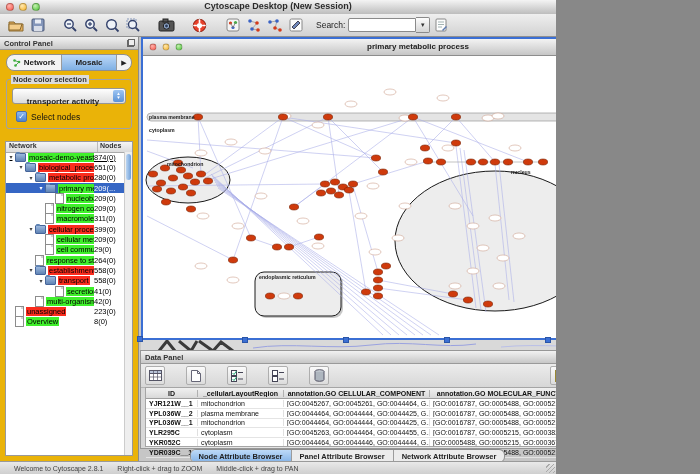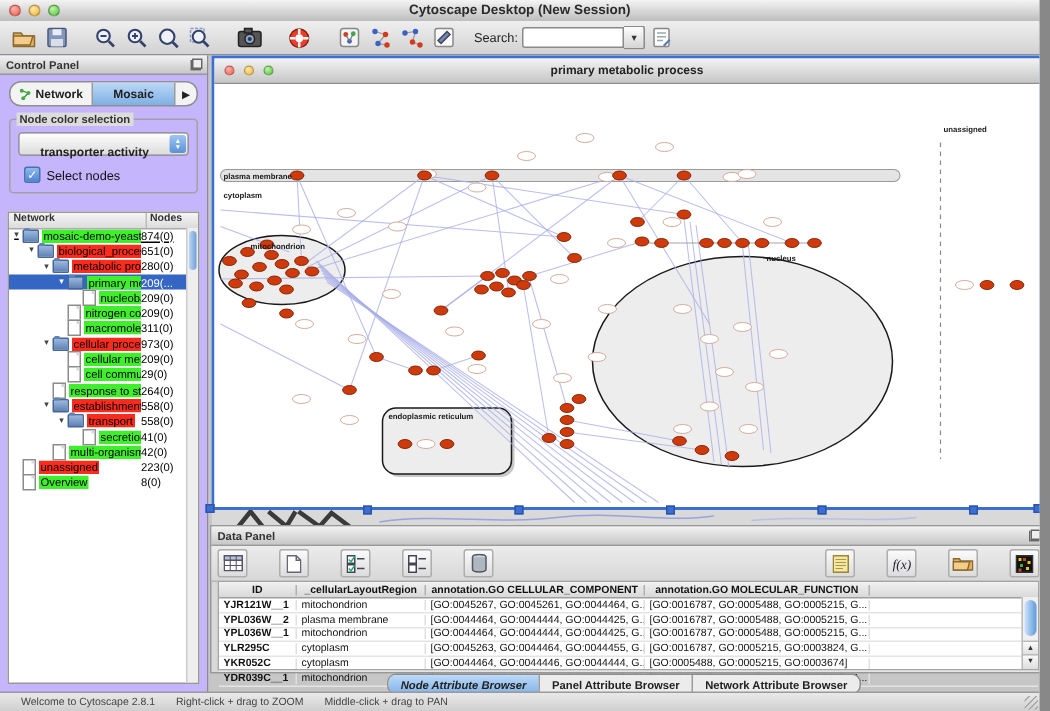--- a/index.html
+++ b/index.html
@@ -1,16 +1,16 @@
 <!DOCTYPE html>
 <html><head>
 <meta charset="utf-8">
 <style>
   html,body{margin:0;padding:0;background:#888;}
-  #app{position:relative;width:693px;height:474px;background:#d6d6d6;
+  #app{position:relative;width:556px;height:474px;background:#d6d6d6;
        font-family:"Liberation Sans",sans-serif;overflow:hidden;
        -webkit-font-smoothing:antialiased;}
   
   .titlebar{position:absolute;left:0;top:0;right:0;height:14px;
     background:linear-gradient(#f4f4f4,#bdbdbd);border-bottom:1px solid #7e7e7e;}
   .tl{position:absolute;top:3px;width:8px;height:8px;border-radius:50%;border:1px solid rgba(0,0,0,.25);box-sizing:border-box;}
   .tl.r{left:6px;background:radial-gradient(circle at 35% 30%,#ffb3ad,#f95a4e);}
   .tl.y{left:19px;background:radial-gradient(circle at 35% 30%,#ffe9b0,#f7b32a);}
   .tl.g{left:32px;background:radial-gradient(circle at 35% 30%,#c6f2b2,#4fc438);}
   .win-title{position:absolute;left:0;right:0;top:1px;text-align:center;font-size:9px;font-weight:bold;color:#2b2b2b;}
@@ -18,21 +18,21 @@
   .toolbar{position:absolute;left:0;top:14px;right:0;height:23px;display:flex;align-items:center;
     background:linear-gradient(#efefef,#d2d2d2);border-bottom:1px solid #909090;padding-left:6px;box-sizing:border-box;}
   .tb-btn{width:21px;height:20px;display:flex;align-items:center;justify-content:center;flex:0 0 auto;}
   .tb-gap{width:12px;flex:0 0 auto;}
   .search-wrap{display:flex;align-items:center;margin-left:10px;}
   .search-label{font-size:8.5px;color:#222;margin-right:3px;}
   .search-input{width:62px;height:12px;background:#fff;border:1px solid #8a8a8a;border-radius:2px 0 0 2px;font-size:8px;padding:0 2px;}
   .search-drop{width:13px;height:14px;background:linear-gradient(#fdfdfd,#d5d5d5);border:1px solid #8a8a8a;border-left:none;
     font-size:7px;color:#333;display:flex;align-items:center;justify-content:center;border-radius:0 2px 2px 0;}
   
-  .cpanel{position:absolute;left:0;top:37px;width:139px;bottom:12px;background:#c4b5fd;border-right:1px solid #8b8b8b;box-sizing:border-box;}
+  .cpanel{position:absolute;left:0;top:37px;width:139px;bottom:12px;background:#eab308;border-right:1px solid #8b8b8b;box-sizing:border-box;}
   .panel-head{height:12px;background:linear-gradient(#f2f2f2,#c7c7c7);border-bottom:1px solid #9a9a9a;
     font-size:7.5px;font-weight:bold;color:#333;display:flex;align-items:center;padding:0 4px;position:relative;}
   .float-ico{position:absolute;right:3px;top:2px;width:8px;height:8px;}
   .float-ico:before{content:"";position:absolute;left:0;bottom:0;width:5px;height:5px;border:1px solid #666;background:#eee;}
   .float-ico:after{content:"";position:absolute;right:0;top:0;width:5px;height:5px;border:1px solid #666;background:#eee;}
   .cp-tabs{display:flex;margin:4px 6px 0 6px;height:15px;border:1px solid #8f8f8f;border-radius:8px;overflow:hidden;background:#f3f3f3;}
   .cp-tab{flex:1;display:flex;align-items:center;justify-content:center;font-size:8px;font-weight:bold;color:#222;gap:3px;border-right:1px solid #9b9b9b;}
   .cp-tab.sel{background:linear-gradient(#bcd8f7,#7fb0e4);}
   .cp-tab-more{width:14px;display:flex;align-items:center;justify-content:center;font-size:7px;color:#222;}
   .groupbox{position:relative;margin:8px 6px 0 6px;border:1px solid #a2a2a2;border-radius:3px;padding:8px 5px 6px 5px;}
@@ -95,21 +95,21 @@
   .c-xx{flex:1;border-right:none;}
   .dscroll{position:absolute;right:0;top:10px;bottom:0;width:10px;background:#f0f0f0;border-left:1px solid #bbb;}
   .dthumb{position:absolute;left:1px;right:1px;top:2px;height:24px;border-radius:4px;background:linear-gradient(90deg,#cfe4fa,#5e9ad9);}
   .darrow{position:absolute;left:0;right:0;height:9px;border-top:1px solid #bbb;background:linear-gradient(#fafafa,#ddd);
     font-size:5px;color:#333;text-align:center;line-height:9px;}
   
   .btabs{position:absolute;left:0;right:0;top:412px;height:13px;display:flex;justify-content:center;}
   .btab-group{display:flex;border:1px solid #8e8e8e;border-radius:6px;overflow:hidden;background:#ececec;height:12px;}
   .btab{font-size:7.5px;font-weight:bold;color:#222;padding:0 8px;display:flex;align-items:center;border-right:1px solid #9c9c9c;}
   .btab:last-child{border-right:none;}
-  .btab.sel{background:linear-gradient(#bddaf8,#85b4e8);font-style:italic;}
+  .btab.sel{background:linear-gradient(#bddaf8,#85b4e8);}
   .statusbar{position:absolute;left:0;right:0;bottom:0;height:12px;background:linear-gradient(#e9e9e9,#cfcfcf);
     border-top:1px solid #9a9a9a;display:flex;align-items:center;font-size:7px;color:#444;}
   .statusbar span{margin-left:14px;}
   .grip{position:absolute;right:1px;bottom:1px;width:9px;height:9px;
     background:repeating-linear-gradient(135deg,transparent 0 2px,#aaa 2px 3px);}
   svg{display:block;}
 </style>
 </head>
 <body>
 
@@ -309,21 +309,21 @@
           <div class="tree-row" style="padding-left: 31px;">
             <span class="tri"></span>
             <span class="ficon file"></span>
             <span class="lblwrap"><span class="tlabel green">macromolecule</span></span>
             <span class="tcount">311(0)</span>
           </div>
           <div class="tree-row" style="padding-left: 21px;">
             <span class="tri">▾</span>
             <span class="ficon folder"></span>
             <span class="lblwrap"><span class="tlabel red">cellular process</span></span>
-            <span class="tcount">973(0)</span>
+            <span class="tcount">399(0)</span>
           </div>
           <div class="tree-row" style="padding-left: 31px;">
             <span class="tri"></span>
             <span class="ficon file"></span>
             <span class="lblwrap"><span class="tlabel green">cellular metabol</span></span>
             <span class="tcount">209(0)</span>
           </div>
           <div class="tree-row" style="padding-left: 31px;">
             <span class="tri"></span>
             <span class="ficon file"></span>

